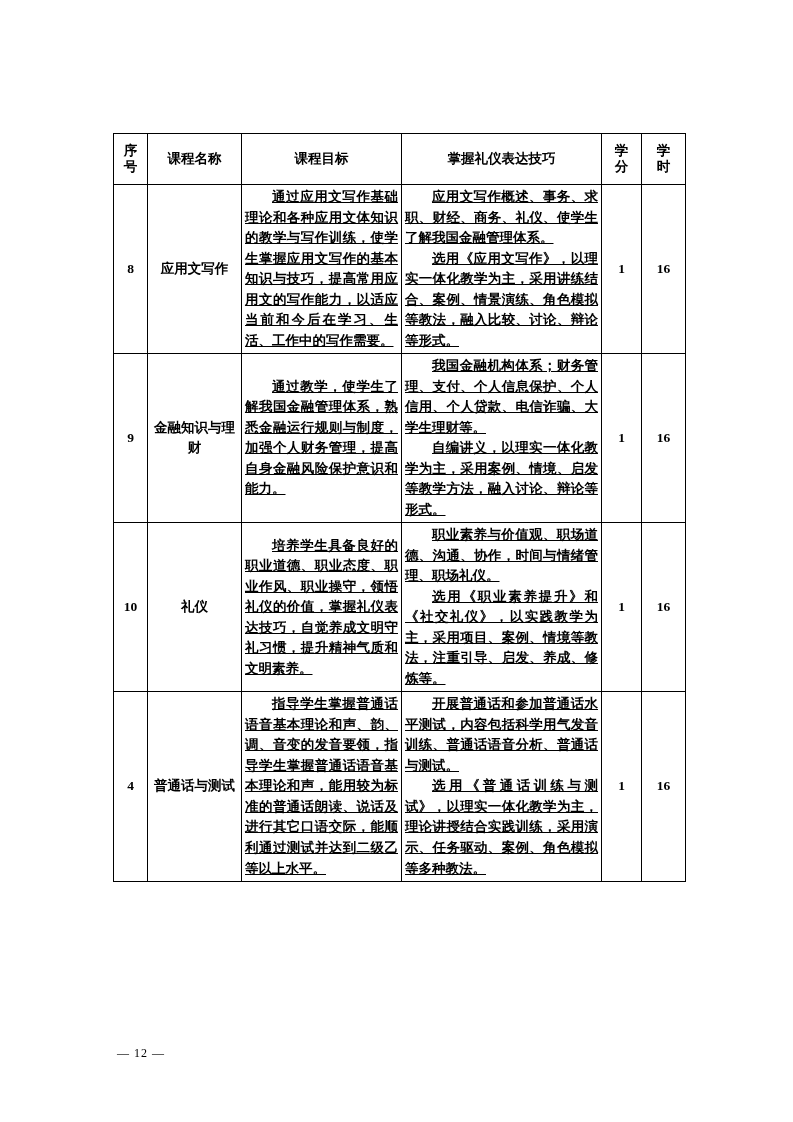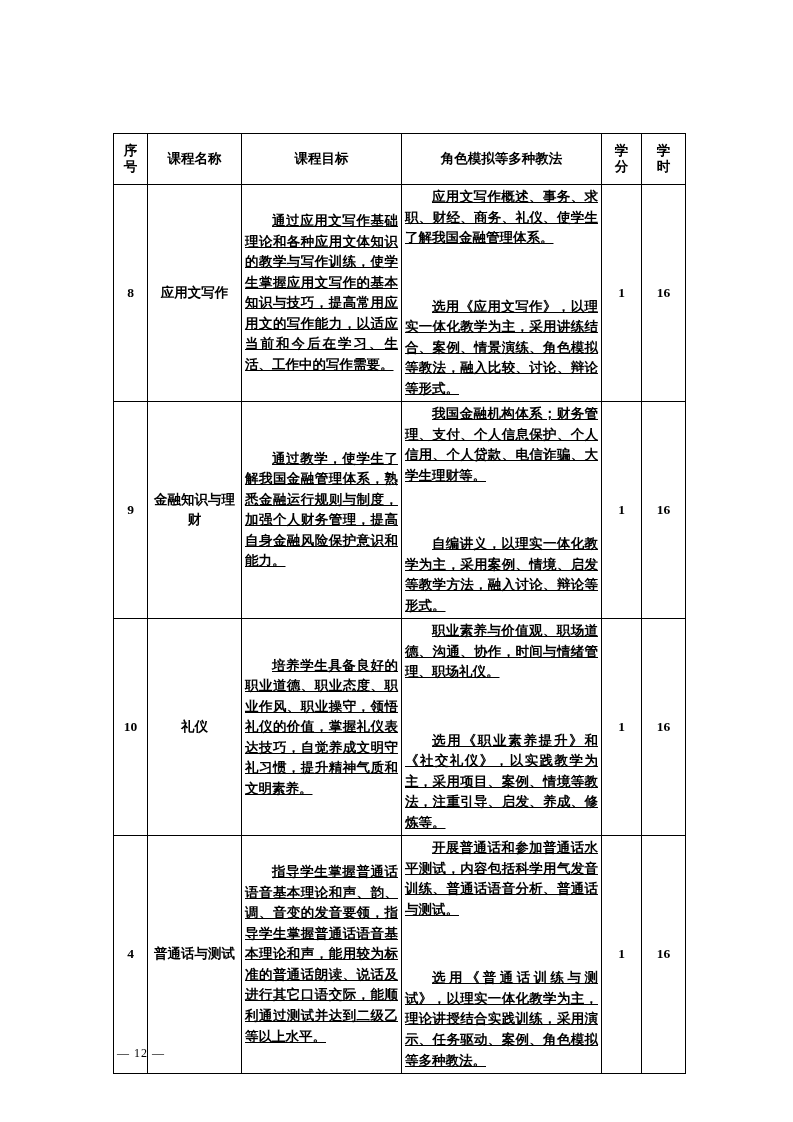--- a/index.html
+++ b/index.html
@@ -79,21 +79,20 @@
     text-decoration: underline;
   }
   td.cell-goal p, td.cell-content p {
     margin: 0;
     text-indent: 2em;
     text-align: justify;
     text-justify: inter-ideograph;
   }
   td.cell-content p.noindent {
     text-indent: 2em;
-    margin-top: 48px;
   }
   .footer {
     position: absolute;
     left: 113px;
     top: 1046px;
     width: 572px;
     text-align: left;
     font-size: 12px;
     font-family: "Liberation Serif", "DejaVu Serif", serif;
     letter-spacing: 1px;
@@ -122,21 +121,21 @@
       <thead>
         <tr>
           <td>
             <div class="hdr-two-line">
               <div>序</div>
               <div>号</div>
             </div>
           </td>
           <td>课程名称</td>
           <td>课程目标</td>
-          <td>角色模拟等多种教法</td>
+          <td>掌握礼仪表达技巧</td>
           <td>
             <div class="hdr-two-line">
               <div>学</div>
               <div>分</div>
             </div>
           </td>
           <td>
             <div class="hdr-two-line">
               <div>学</div>
               <div>时</div>

